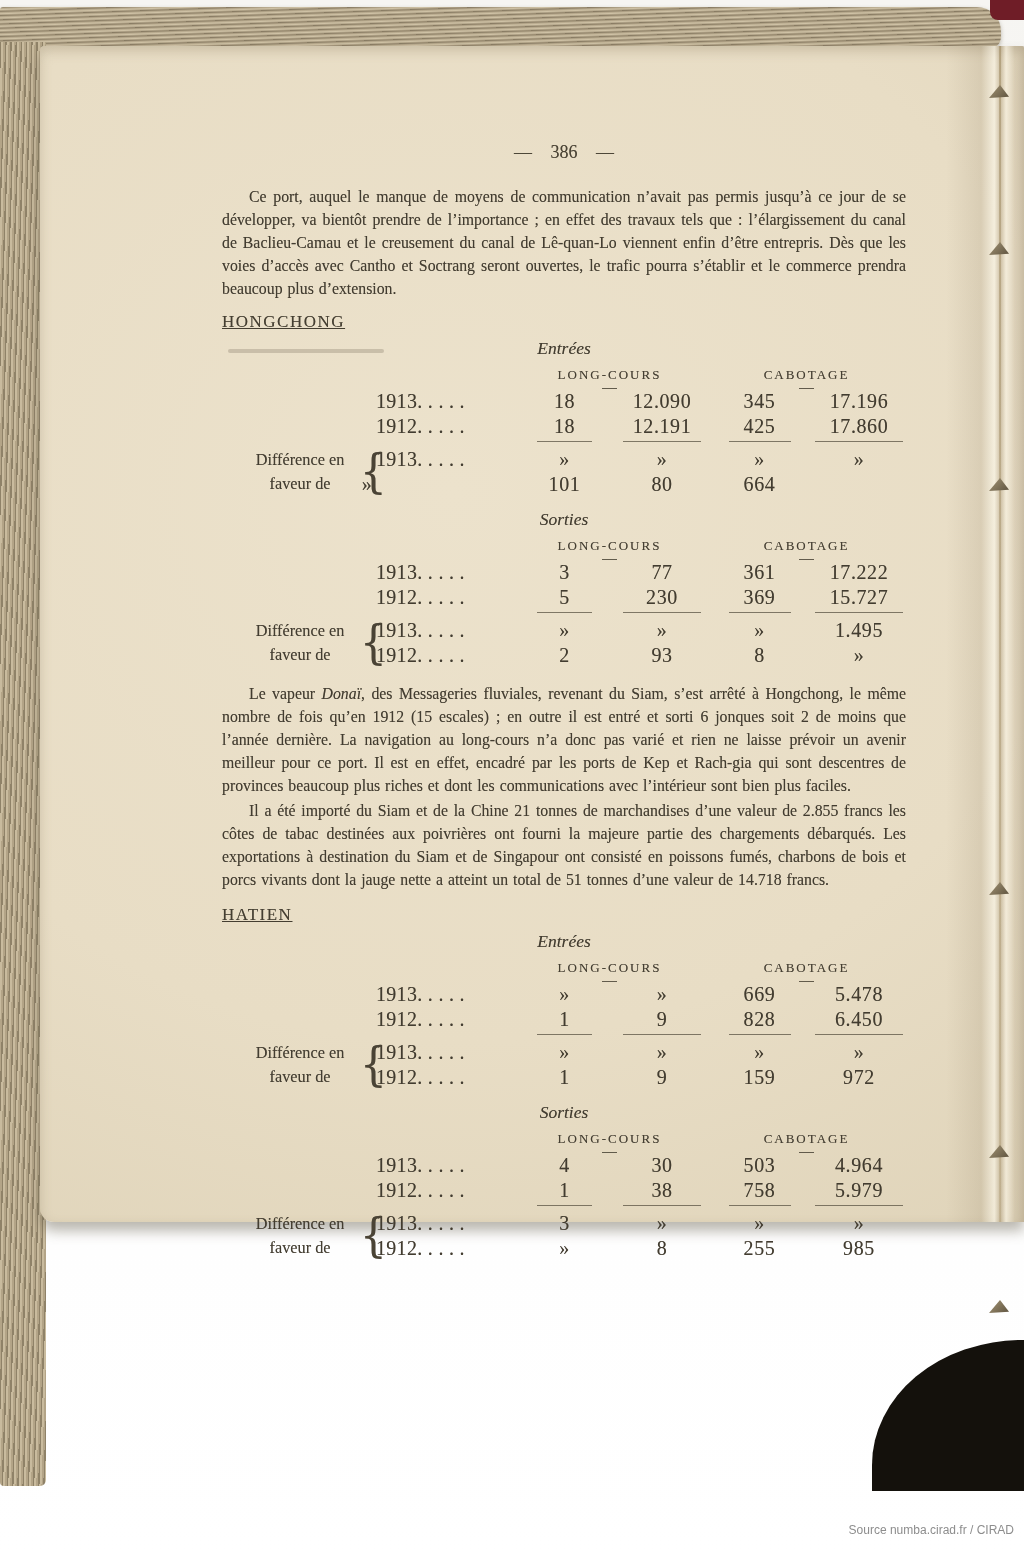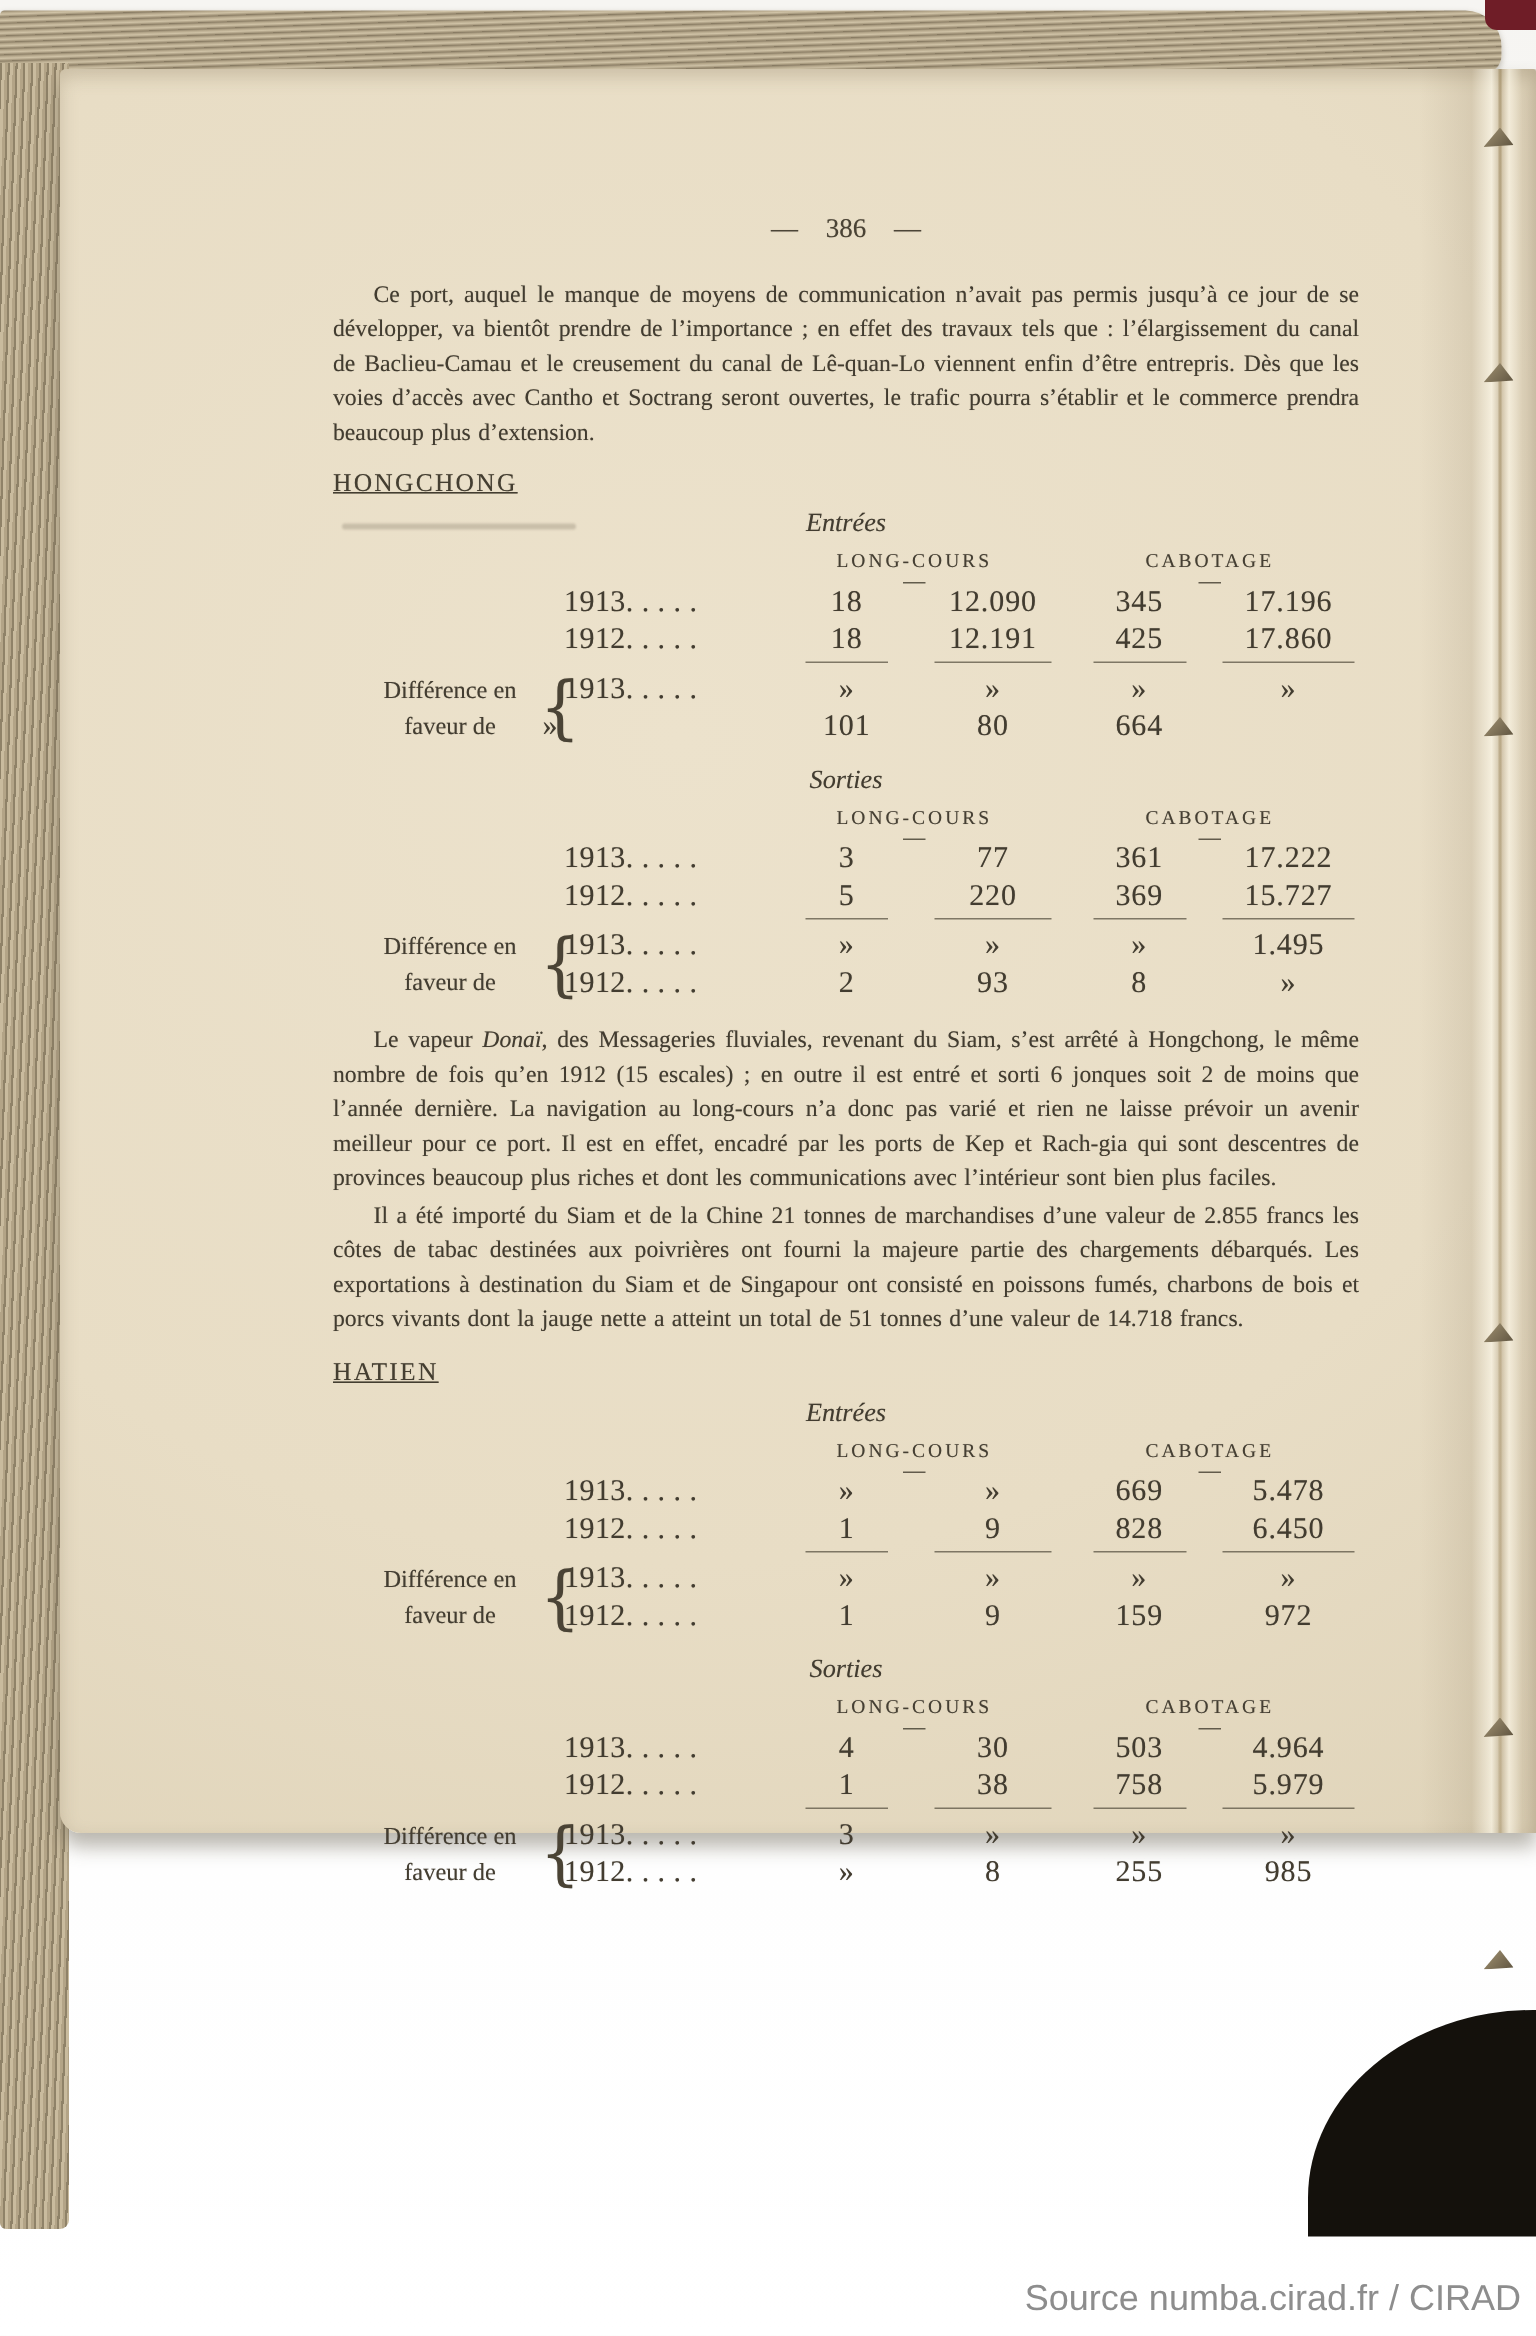--- a/index.html
+++ b/index.html
@@ -69,21 +69,21 @@
   .rrow{height:8px;}
   .rule{display:inline-block;border-top:1.3px solid rgba(85,78,62,.72);vertical-align:top;margin-top:2px;}
   .rrow .c1 .rule{width:55px;}
   .rrow .c2 .rule{width:78px;}
   .rrow .c3 .rule{width:62px;}
   .rrow .c4 .rule{width:88px;}
   .diff{position:relative;}
   .dcap{position:absolute;left:12px;top:1px;width:132px;text-align:center;font-size:16.3px;line-height:24px;color:#433d31;}
   .brace{position:absolute;left:138px;top:0px;font-size:42px;line-height:50px;color:#4a4335;transform:scaleY(1.1);font-family:"DejaVu Serif",serif;}
 
-  .source{position:absolute;right:10px;bottom:10px;font-family:"Liberation Sans",sans-serif;font-size:24px;color:#8d8d8d;text-shadow:none;}
+  .source{position:absolute;right:10px;bottom:20px;font-family:"Liberation Sans",sans-serif;font-size:12px;color:#8d8d8d;text-shadow:none;}
 </style>
 </head>
 <body>
 
 <div class="scene">
 
   <div class="top-edge"></div>
   <div class="red-corner"></div>
   <div class="left-edge"></div>
 
@@ -171,21 +171,21 @@
         <div class="grid trow">
           <div class="lab">1913. . . . .</div>
           <div class="v">3</div>
           <div class="v">77</div>
           <div class="v">361</div>
           <div class="v">17.222</div>
         </div>
         <div class="grid trow">
           <div class="lab">1912. . . . .</div>
           <div class="v">5</div>
-          <div class="v">220</div>
+          <div class="v">230</div>
           <div class="v">369</div>
           <div class="v">15.727</div>
         </div>
         <div class="grid rrow">
           <div class="lab"></div>
           <div class="v c1"><span class="rule"></span></div>
           <div class="v c2"><span class="rule"></span></div>
           <div class="v c3"><span class="rule"></span></div>
           <div class="v c4"><span class="rule"></span></div>
         </div>

